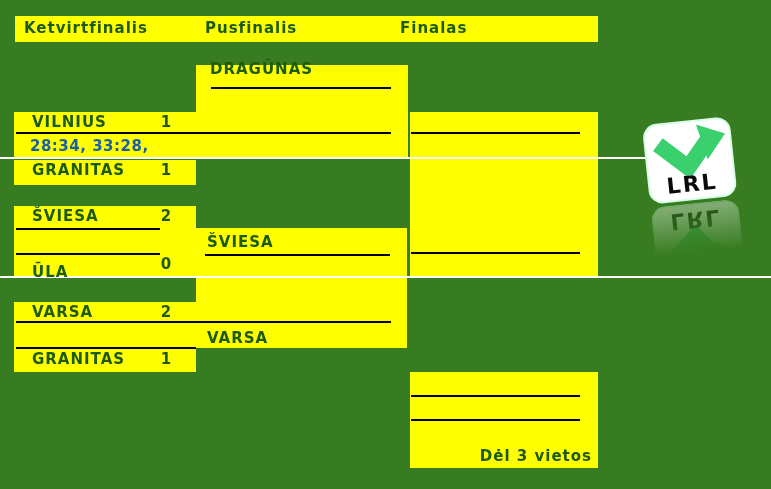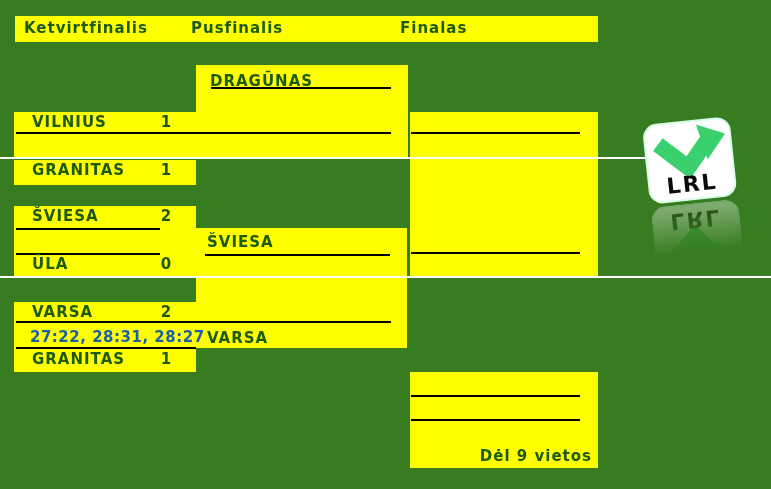--- a/index.html
+++ b/index.html
@@ -65,46 +65,46 @@
   <div class="ul" style="left:411px;top:252px;width:169px"></div>
   <div class="ul" style="left:16px;top:321px;width:375px"></div>
   <div class="ul" style="left:16px;top:347px;width:180px"></div>
   <div class="ul" style="left:411px;top:395px;width:169px"></div>
   <div class="ul" style="left:411px;top:419px;width:169px"></div>
 
   <div class="wline" style="left:0;top:157px;width:648px"></div>
   <div class="wline" style="left:0;top:276px;width:771px"></div>
 
   <span class="t" style="left:24px;top:20px">Ketvirtfinalis</span>
-  <span class="t" style="left:191px;top:20px">Pusfinalis</span>
+  <span class="t" style="left:205px;top:20px">Pusfinalis</span>
   <span class="t" style="left:400px;top:20px">Finalas</span>
 
-  <span class="t" style="left:210px;top:73px">DRAGŪNAS</span>
+  <span class="t" style="left:210px;top:61px">DRAGŪNAS</span>
 
   <span class="t" style="left:32px;top:114px">VILNIUS</span>
   <span class="t num" style="top:114px">1</span>
+  <span class="t s" style="left:30px;top:138px">28:34, 33:28,</span>
   <span class="t" style="left:32px;top:162px">GRANITAS</span>
   <span class="t num" style="top:162px">1</span>
 
   <span class="t" style="left:32px;top:208px">ŠVIESA</span>
   <span class="t num" style="top:208px">2</span>
-  <span class="t" style="left:32px;top:256px">ŪLA</span>
+  <span class="t" style="left:32px;top:264px">ŪLA</span>
   <span class="t num" style="top:256px">0</span>
 
   <span class="t" style="left:207px;top:234px">ŠVIESA</span>
 
   <span class="t" style="left:32px;top:304px">VARSA</span>
   <span class="t num" style="top:304px">2</span>
-  <span class="t s" style="left:30px;top:329px">27:22, 28:31, 28:27</span>
   <span class="t" style="left:32px;top:351px">GRANITAS</span>
   <span class="t num" style="top:351px">1</span>
 
   <span class="t" style="left:207px;top:330px">VARSA</span>
 
-  <span class="t third-label" style="top:448px">Dėl 9 vietos</span>
+  <span class="t third-label" style="top:448px">Dėl 3 vietos</span>
 
   <div class="logo-wrap">
     <div class="logo-card">
       <svg width="74" height="50" viewBox="0 0 74 50">
         <path d="M6 16 L34 42 L58 14" fill="none" stroke="#3BD06E" stroke-width="16"></path>
         <polygon points="46,0 74,12 54,36" fill="#3BD06E"></polygon>
       </svg>
       <div class="logo-lrl">LRL</div>
     </div>
     <div class="logo-card logo-reflect">

